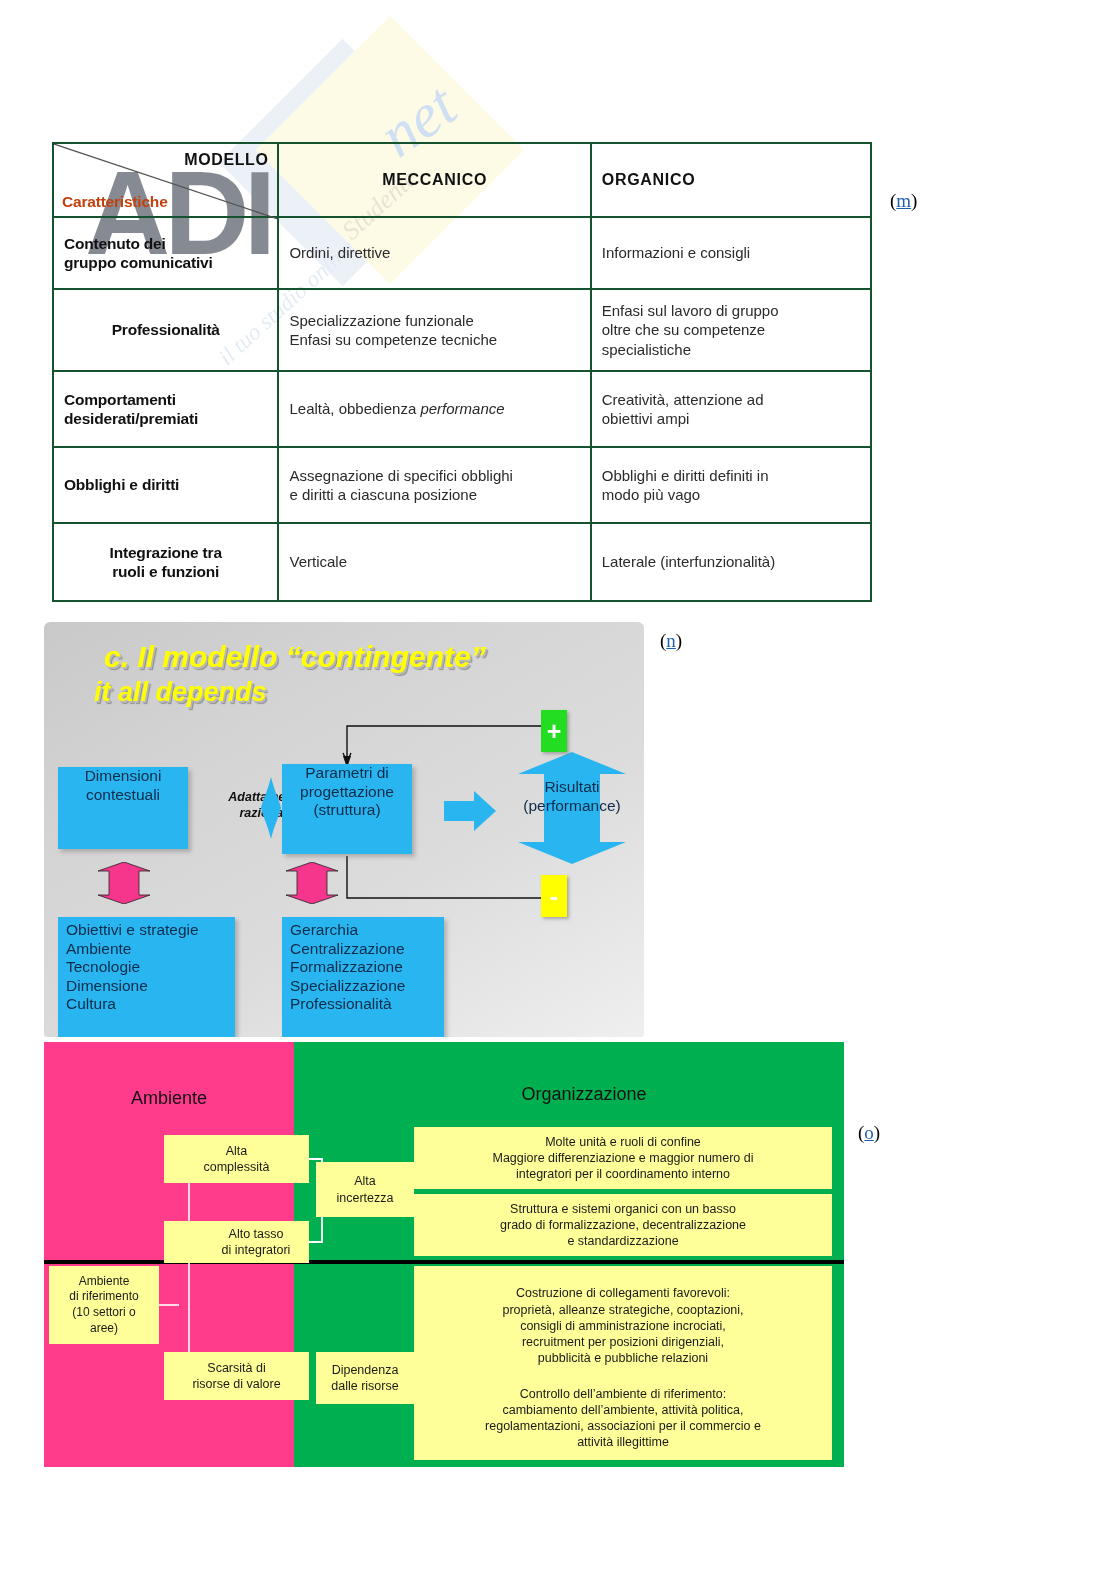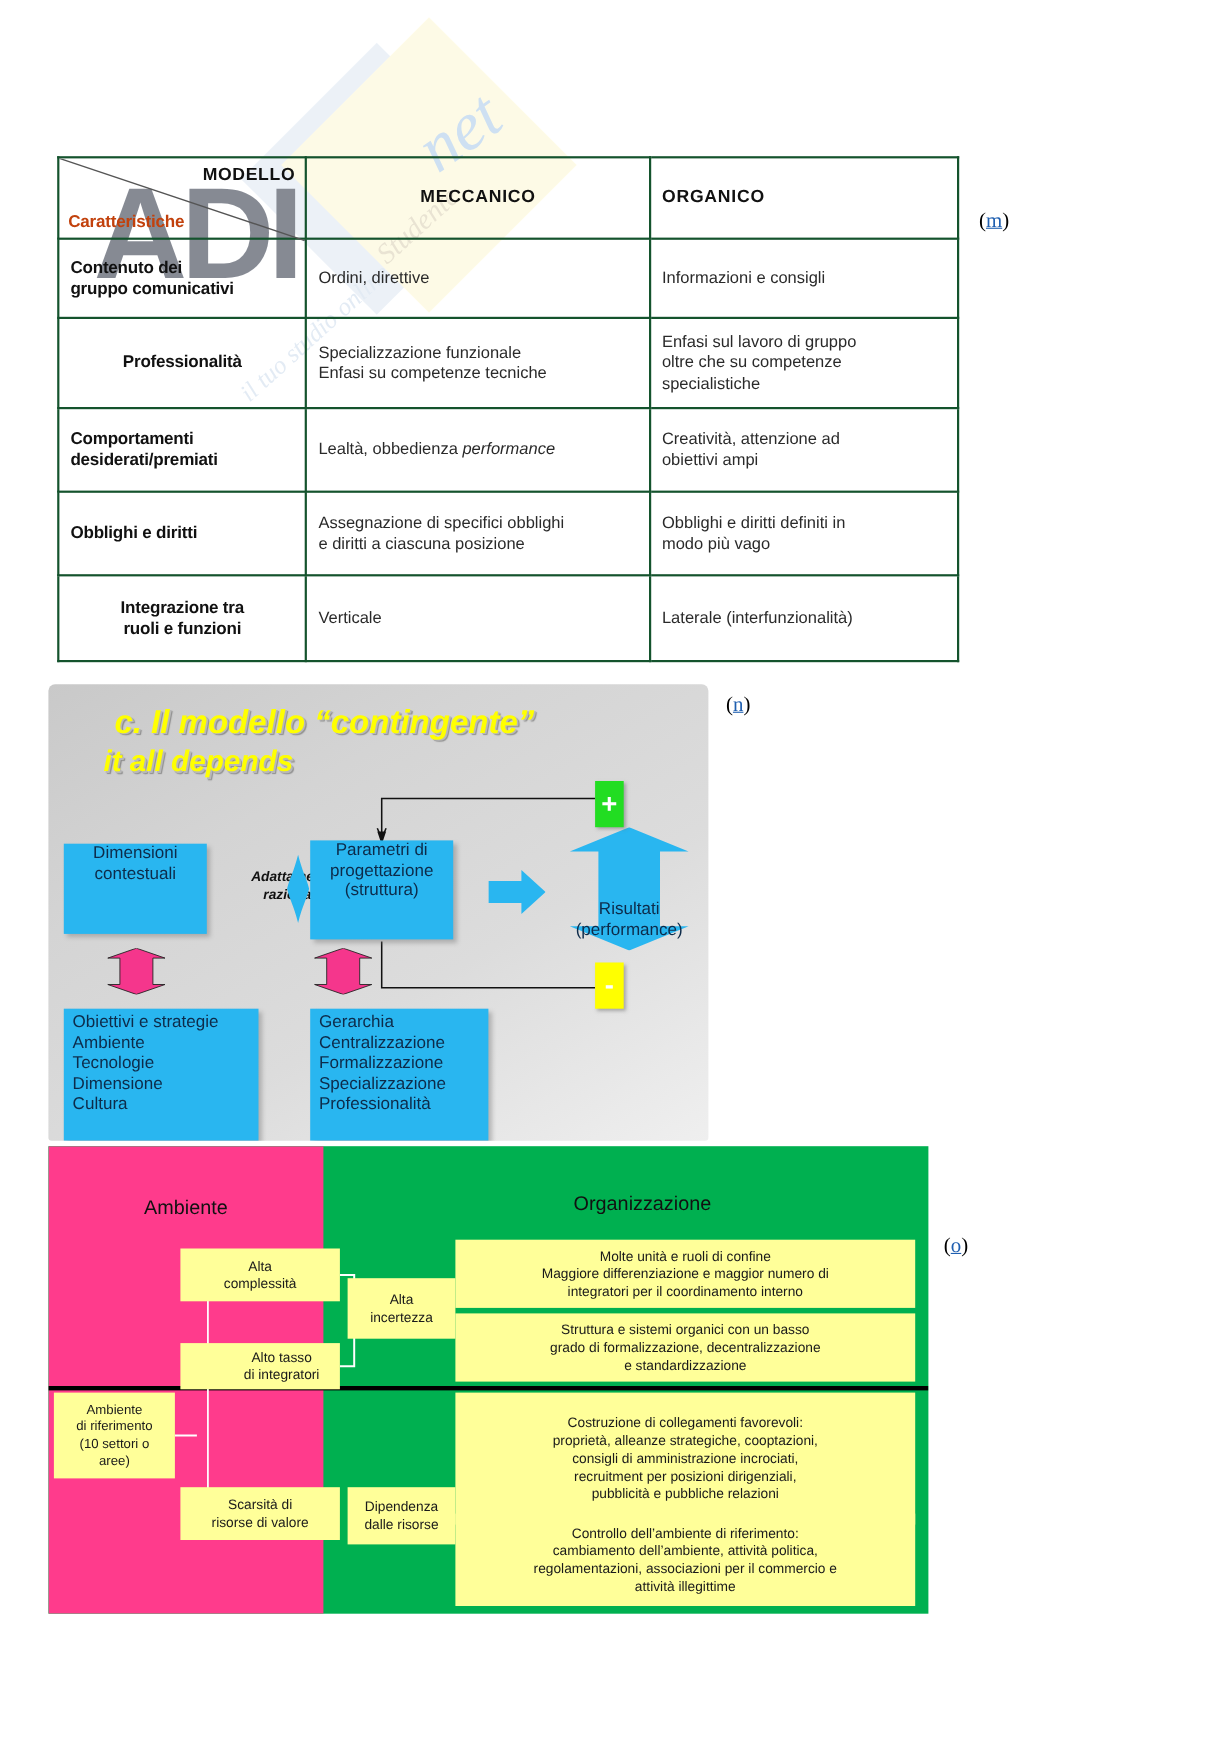--- a/index.html
+++ b/index.html
@@ -105,21 +105,21 @@
     position:absolute;left:175px;top:168px;width:95px;text-align:center;
     font-size:12.5px;font-weight:bold;font-style:italic;color:#111;line-height:1.25;
   }
   .cyan-arrow-sm{
     position:absolute;left:215px;top:155px;width:24px;height:62px;z-index:1;
   }
   #nb-bigarrow{position:absolute;left:400px;top:168px;width:52px;height:42px;}
   #nb-res-shape{position:absolute;left:470px;top:130px;width:116px;height:112px;}
   #nb-res-lbl{
     position:absolute;left:470px;top:155px;width:116px;text-align:center;
-    font-size:15.5px;color:#0d2b4a;line-height:1.25;margin-top:40px;
+    font-size:15.5px;color:#0d2b4a;line-height:1.25;
   }
   #nb-plus{
     position:absolute;left:497px;top:88px;width:26px;height:42px;background:#22dd22;
     color:#fff;font-size:25px;font-weight:bold;display:flex;align-items:center;
     justify-content:center;box-shadow:2px 2px 3px rgba(110,110,110,.5);
   }
   #nb-minus{
     position:absolute;left:497px;top:253px;width:26px;height:42px;background:#ffff00;
     color:#fff;font-size:25px;font-weight:bold;display:flex;align-items:center;
     justify-content:center;box-shadow:2px 2px 3px rgba(110,110,110,.5);

